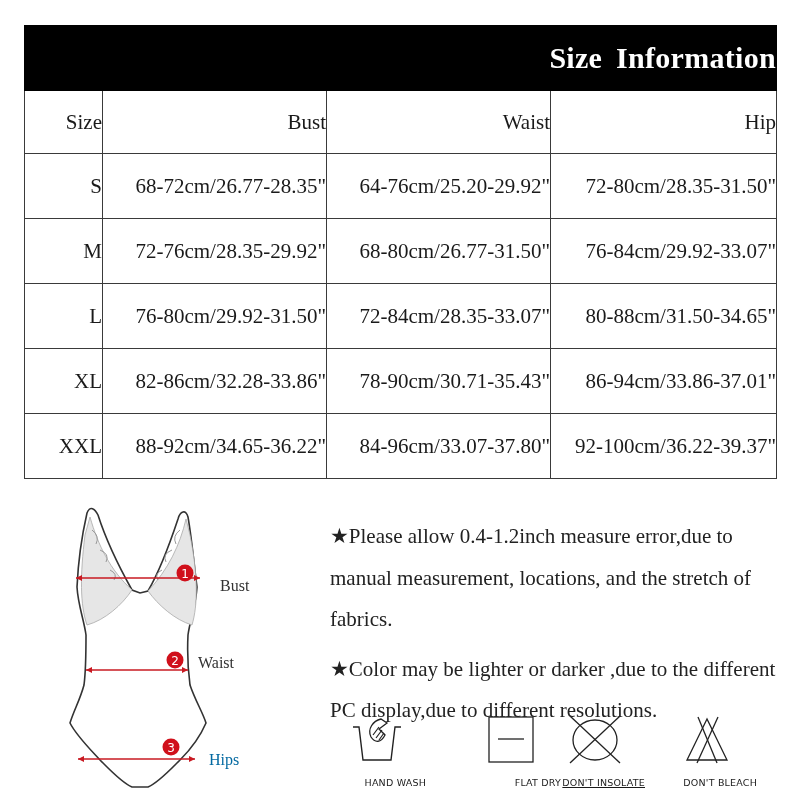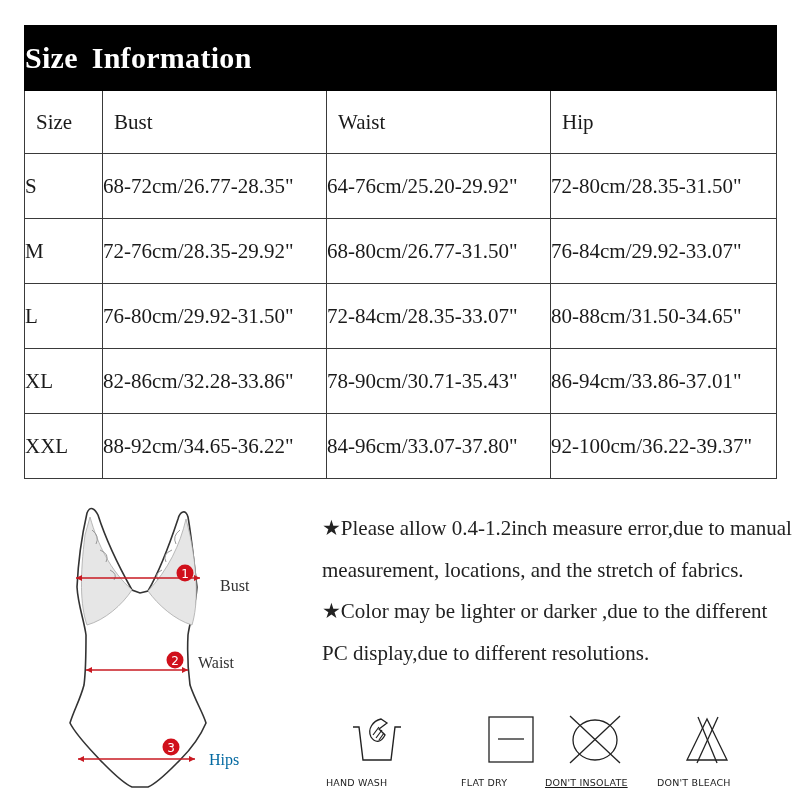--- a/index.html
+++ b/index.html
@@ -1,30 +1,30 @@
 <!DOCTYPE html>
 <html><head>
 <meta charset="utf-8">
 <style>
   html, body { margin:0; padding:0; background:#ffffff; }
   body { width:800px; height:800px; position:relative; overflow:hidden;
          font-family:"Liberation Serif","DejaVu Serif",serif; color:#1a1a1a; }
   .size-table { position:absolute; left:24px; top:25px; width:752px;
                 border-collapse:collapse; table-layout:fixed; }
-  .size-table td, .size-table th { border:1.5px solid #3a3a3a; text-align:left;
+  .size-table td, .size-table th { border:1.5px solid #3a3a3a; text-align:right;
                 padding:0; font-weight:normal; font-size:21px; white-space:nowrap; }
   .title-row th { background:#000; color:#fff; height:64px; font-size:30px;
                   font-weight:bold; letter-spacing:0.3px; word-spacing:6px; border-color:#000; }
   .head-row td { height:62px;padding-left:11px; }
   .data-row td { height:64px; }
   .notes { position:absolute; left:322px; top:508px; width:470px;
            font-size:21px; line-height:41.5px; color:#222; }
-  .notes p { margin:0; }
+  .notes p { margin:8px; }
   .illus { position:absolute; left:40px; top:495px; width:240px; height:300px; }
-  .care { position:absolute; top:715px; width:100px; text-align:left; }
+  .care { position:absolute; top:715px; width:100px; text-align:right; }
   .care svg { display:block; margin:0 auto; }
   .care-label { font-family:"DejaVu Sans","Liberation Sans",sans-serif; font-size:9.5px;
                 color:#222; margin-top:12px; letter-spacing:0.2px; }
 </style>
 </head>
 <body>
 
 <table class="size-table">
   <colgroup>
       <col style="width:78px">

